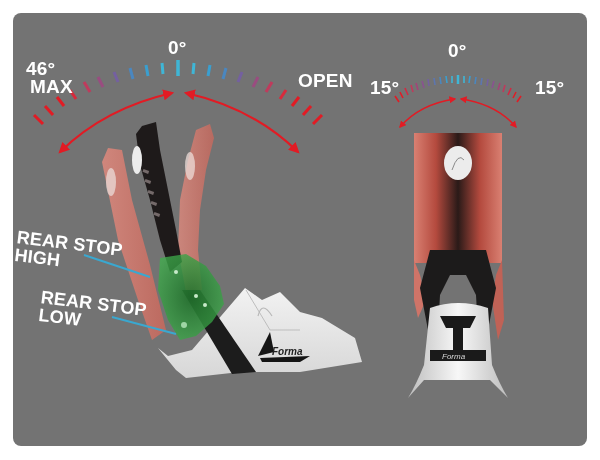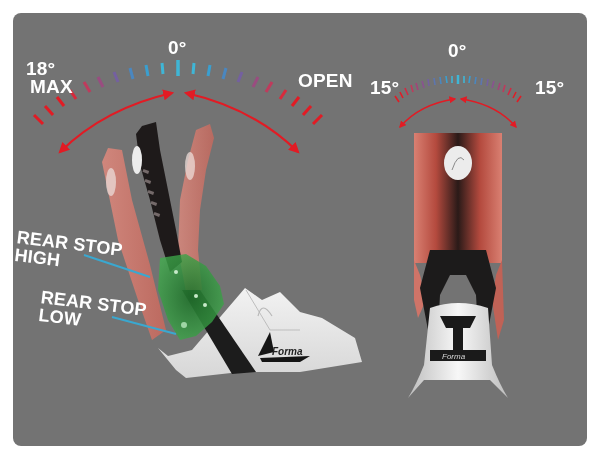--- a/index.html
+++ b/index.html
@@ -156,21 +156,21 @@
     <path d="M452,170 Q458,152 464,160" fill="none" stroke="#8a8a8a" stroke-width="1"></path>
 
     <path d="M430,308 Q458,298 488,308 L492,365 Q500,385 508,398 L490,380 L424,380 L408,398 Q416,385 424,365 Z" fill="url(#frontWhite)"></path>
 
     <path d="M440,316 L476,316 L470,328 L463,328 L463,352 L453,352 L453,328 L446,328 Z" fill="#1a1a1a"></path>
     <rect x="430" y="350" width="56" height="11" fill="#1a1a1a"></rect>
   </g>
   <text x="442" y="359" font-family="Liberation Sans, sans-serif" font-style="italic" font-size="8" fill="#d8d8d8">Forma</text>
 </svg>
 
-<div class="lbl" style="left:26px;top:60px;">18°</div>
+<div class="lbl" style="left:26px;top:60px;">46°</div>
 <div class="lbl" style="left:30px;top:78px;">MAX</div>
 <div class="lbl" style="left:168px;top:39px;">0°</div>
 <div class="lbl" style="left:298px;top:72px;">OPEN</div>
 
 <div class="lbl" style="left:448px;top:42px;">0°</div>
 <div class="lbl" style="left:370px;top:79px;">15°</div>
 <div class="lbl" style="left:535px;top:79px;">15°</div>
 
 <div class="lbl sm rot" style="left:18px;top:228px;transform:rotate(7deg);">
   <div>REAR STOP</div>

